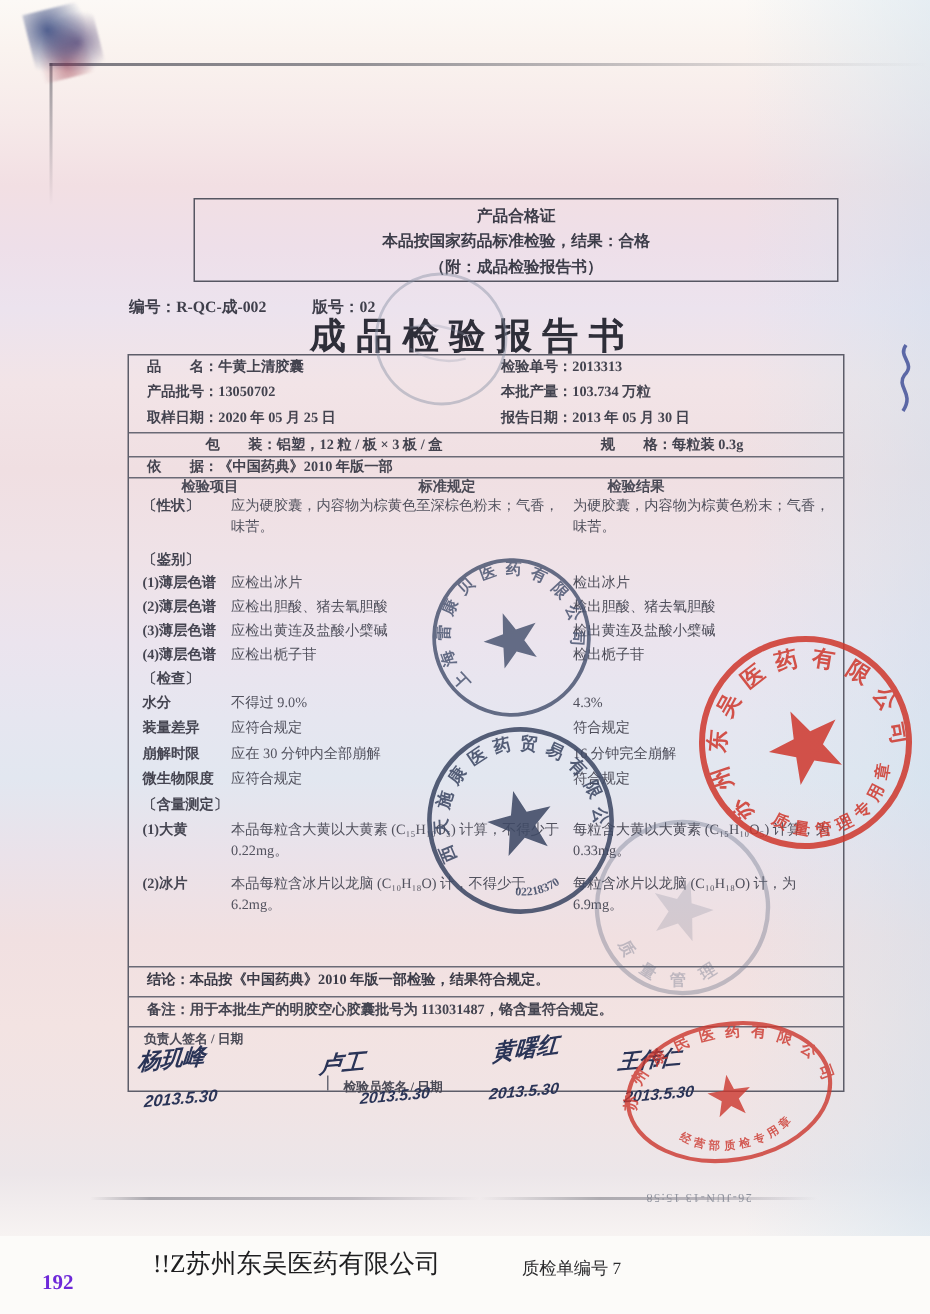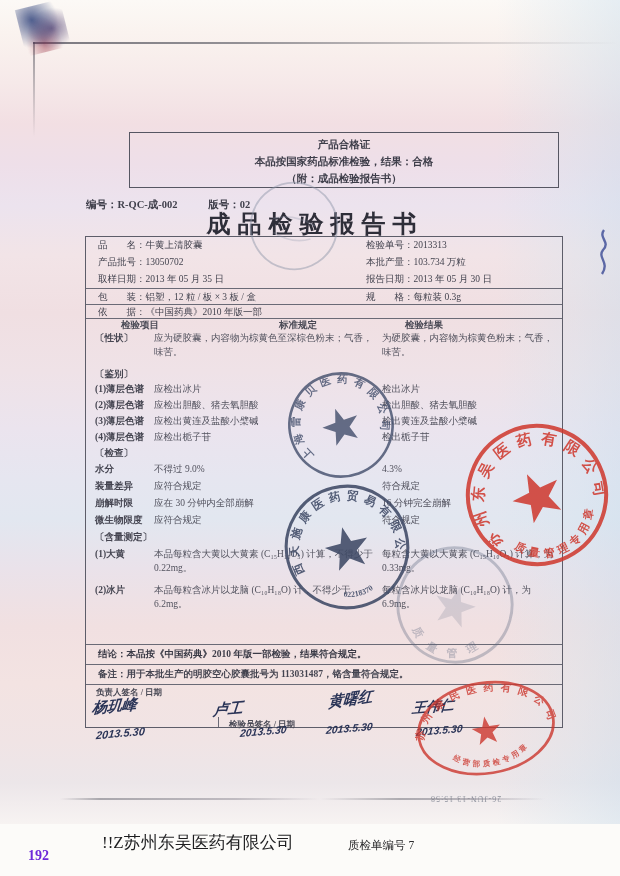--- a/index.html
+++ b/index.html
@@ -37,25 +37,25 @@
   
   .doc-code{left:86px;top:198px;font-size:10.5px;color:#3f3f4b;font-weight:600;}
   .doc-code span{margin-right:28px;}
   .doc-title{left:160px;top:208px;width:310px;text-align:center;font-size:24px;font-weight:700;
     letter-spacing:7px;color:#2e2e39;}
 
   
   .main-table{left:85px;top:236px;width:478px;height:492px;border:1.3px solid #5d5d69;
     box-sizing:border-box;font-size:9.5px;color:#46465200;}
   .main-table *{box-sizing:border-box;}
-  .info-row{display:flex;height:17px;line-height:17px;color:#43434f;font-weight:400;gap:32px;}
+  .info-row{display:flex;height:17px;line-height:17px;color:#43434f;font-weight:700;}
   .info-row .l{padding-left:12px;width:248px;flex:none;}
   .info-row .r{flex:1;}
   .info-row.bt{border-top:1px solid #6a6a76;}
-  .info-row.h16{height:16px;line-height:16px;}
+  .info-row.h16{height:16px;line-height:16px;text-align:center;}
   .info-row.h14{height:14px;line-height:14px;}
   .insp-header{border-top:1px solid #6a6a76;height:14px;line-height:13px;display:flex;color:#4a4a56;font-weight:600;gap:32px;}
   .insp-header .h1{margin-left:35px;}
   .insp-header .h2{margin-left:88px;}
   .insp-header .h3{margin-left:56px;}
   .irow{display:flex;align-items:flex-start;line-height:1.45;color:#4b4b57;}
   .irow .c1{width:68px;padding-left:9px;flex:none;font-weight:600;color:#454551;}
   .irow .c2{width:228px;flex:none;padding-right:8px;color:#52525e;}
   .irow .c3{flex:1;padding-right:4px;color:#4e4e5a;}
   .h36{height:36px;} .h15{height:15px;} .h16{height:16px;} .h17{height:17px;}
@@ -117,21 +117,21 @@
     <div class="abs main-table">
       <div class="info-row">
         <span class="l">品　　名：牛黄上清胶囊</span>
         <span class="r">检验单号：2013313</span>
       </div>
       <div class="info-row">
         <span class="l">产品批号：13050702</span>
         <span class="r">本批产量：103.734 万粒</span>
       </div>
       <div class="info-row">
-        <span class="l">取样日期：2013 年 05 月 35 日</span>
+        <span class="l">取样日期：2020 年 05 月 25 日</span>
         <span class="r">报告日期：2013 年 05 月 30 日</span>
       </div>
       <div class="info-row bt h16">
         <span class="l">包　　装：铝塑，12 粒 / 板 × 3 板 / 盒</span>
         <span class="r">规　　格：每粒装 0.3g</span>
       </div>
       <div class="info-row bt h14">
         <span class="l">依　　据：《中国药典》2010 年版一部</span>
         <span class="r"></span>
       </div>

